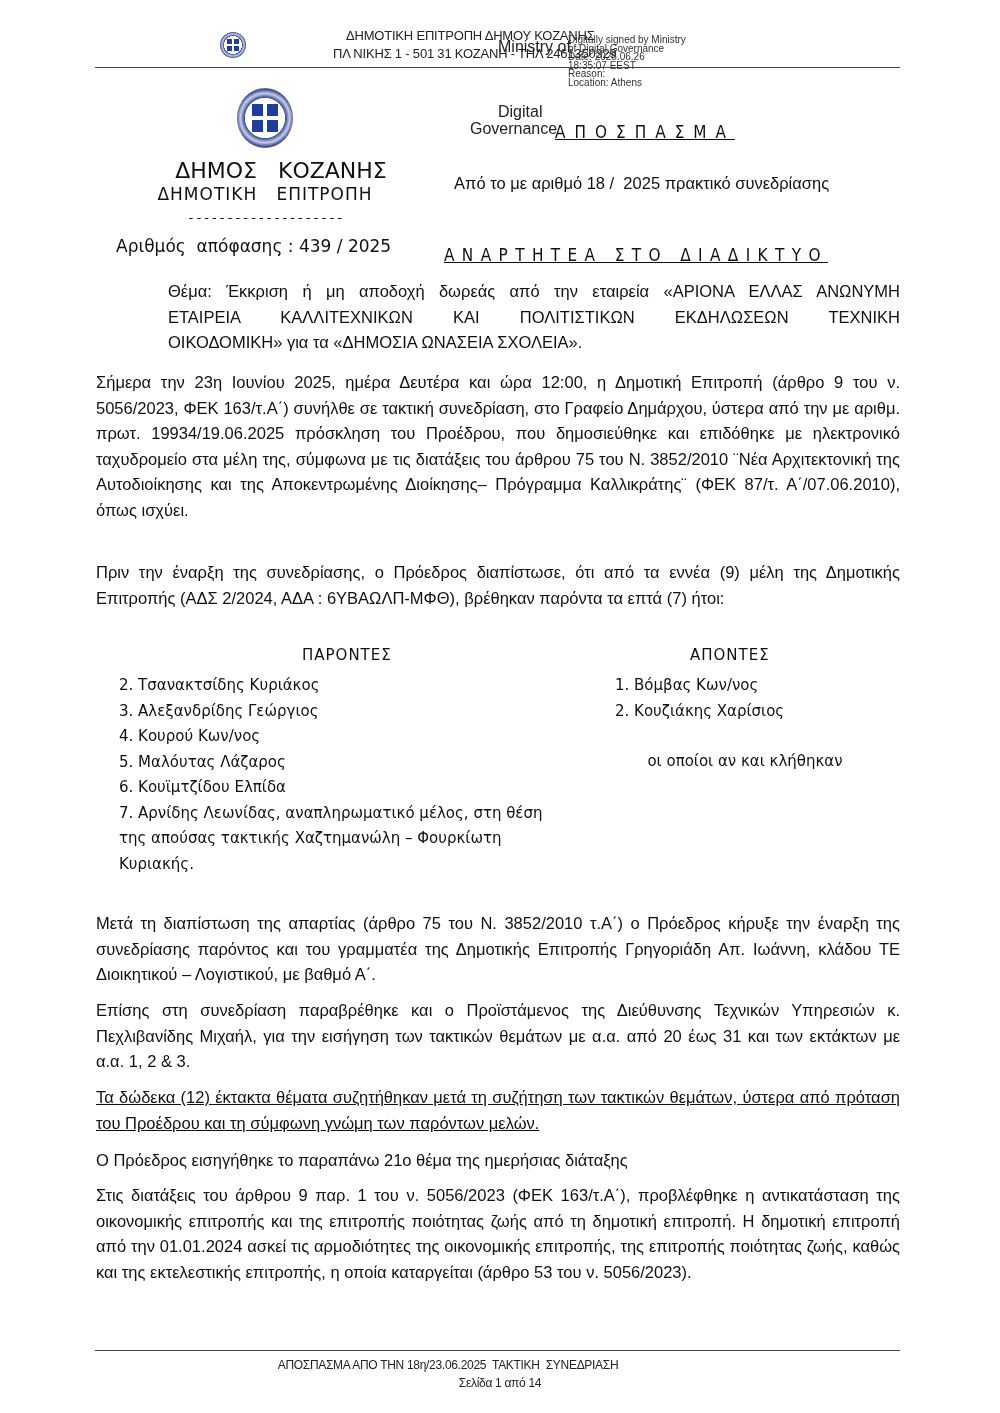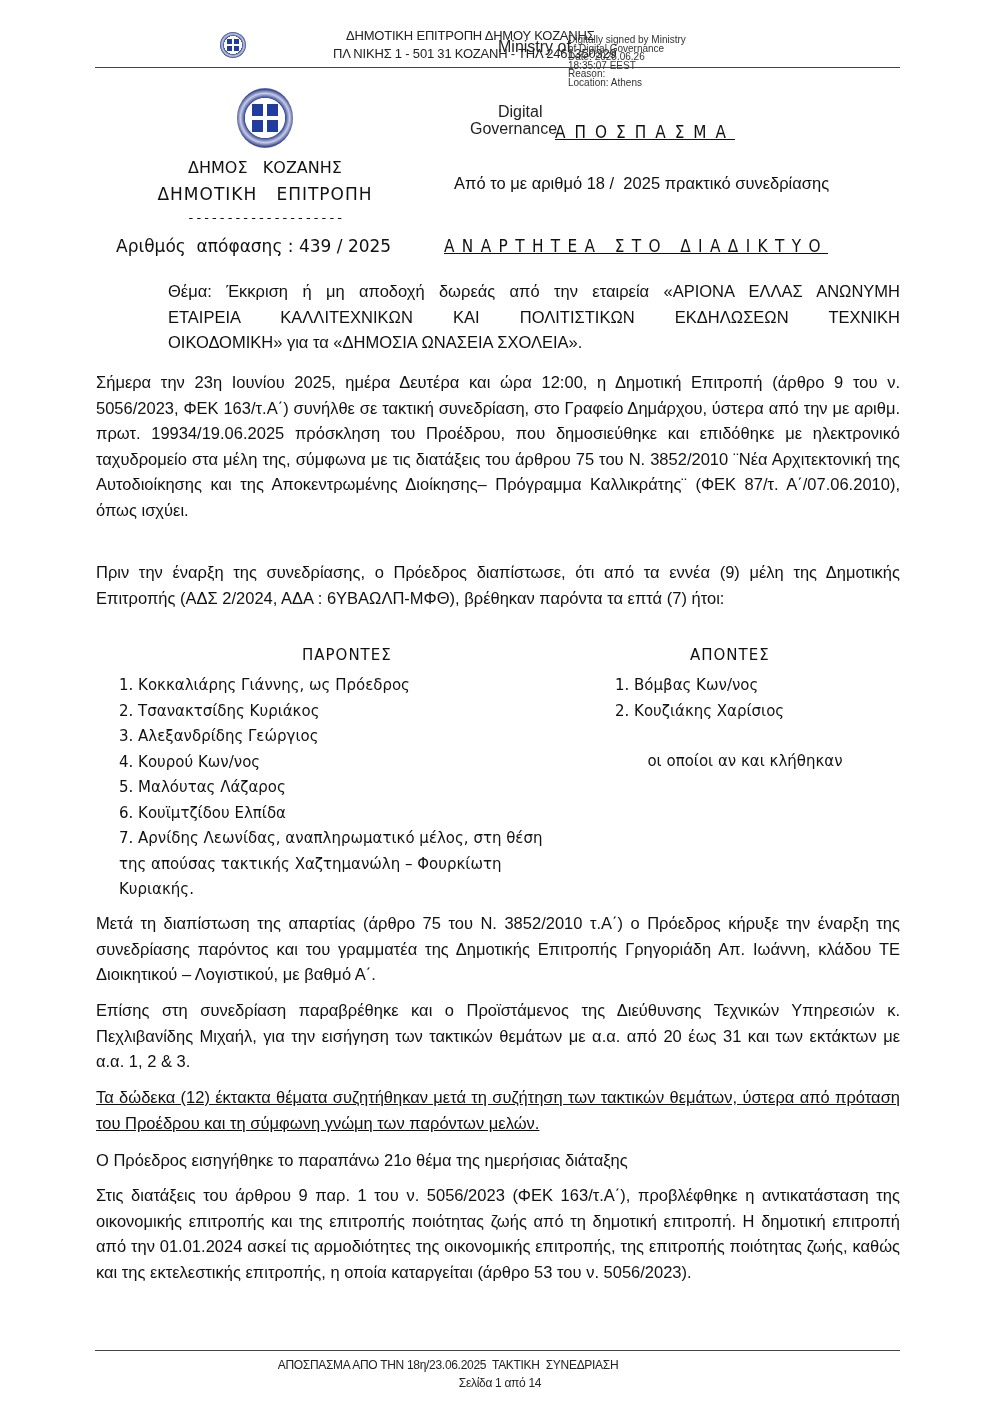--- a/index.html
+++ b/index.html
@@ -67,44 +67,43 @@
   <div>Reason:</div>
   <div>Location: Athens</div>
 </div>
 
 <div class="abs seal" style="left:237px;top:88px;width:56px;height:60px;">
   <div class="cross-box" style="left:15px;top:16px;width:26px;height:28px;"></div>
   <div class="cross-h" style="left:15px;top:28px;width:26px;height:4px;"></div>
   <div class="cross-v" style="left:26px;top:16px;width:4px;height:28px;"></div>
 </div>
 
-<div class="abs center-txt" style="left:150px;width:230px;top:158px;font-size:16px;white-space:pre;">ΔΗΜΟΣ   ΚΟΖΑΝΗΣ</div>
+<div class="abs center-txt" style="left:166px;width:230px;top:158px;font-size:22px;white-space:pre;">ΔΗΜΟΣ   ΚΟΖΑΝΗΣ</div>
 <div class="abs center-txt" style="left:150px;width:230px;top:184px;font-size:17px;white-space:pre;letter-spacing:1px;">ΔΗΜΟΤΙΚΗ   ΕΠΙΤΡΟΠΗ</div>
 <div class="abs center-txt" style="left:150px;width:230px;top:210px;font-size:13px;letter-spacing:-0.5px;">- - - - - - - - - - - - - - - - - - - -</div>
 <div class="abs" style="left:116px;top:236px;font-size:17px;white-space:pre;">Αριθμός  απόφασης : 439 / 2025</div>
 
 <div class="abs title-spaced" style="left:555px;top:122px;">ΑΠΟΣΠΑΣΜΑ</div>
 <div class="abs" style="left:454px;top:174px;font-family:'Liberation Sans',sans-serif;font-size:16.5px;white-space:pre;">Από το με αριθμό 18 /  2025 πρακτικό συνεδρίασης</div>
-<div class="abs title-spaced" style="left:444px;top:236px;letter-spacing:7.4px;">ΑΝΑΡΤΗΤΕΑ ΣΤΟ ΔΙΑΔΙΚΤΥΟ</div>
+<div class="abs title-spaced" style="left:444px;top:245px;letter-spacing:7.4px;">ΑΝΑΡΤΗΤΕΑ ΣΤΟ ΔΙΑΔΙΚΤΥΟ</div>
 
 <div class="abs" style="left:168px;top:279px;width:732px;font-size:16.5px;line-height:25.5px;font-family:'Liberation Sans',sans-serif;">
   <div style="text-align:justify;text-align-last:justify;">Θέμα:  Έκκριση ή μη αποδοχή δωρεάς από την εταιρεία «ΑΡΙΟΝΑ ΕΛΛΑΣ ΑΝΩΝΥΜΗ</div>
   <div style="text-align:justify;text-align-last:justify;word-spacing:6px;">ΕΤΑΙΡΕΙΑ ΚΑΛΛΙΤΕΧΝΙΚΩΝ ΚΑΙ ΠΟΛΙΤΙΣΤΙΚΩΝ ΕΚΔΗΛΩΣΕΩΝ ΤΕΧΝΙΚΗ</div>
   <div>ΟΙΚΟΔΟΜΙΚΗ» για τα «ΔΗΜΟΣΙΑ ΩΝΑΣΕΙΑ ΣΧΟΛΕΙΑ».</div>
 </div>
 
 <div class="para body-txt" style="top:370px;"> Σήμερα την 23η Ιουνίου 2025, ημέρα Δευτέρα και ώρα 12:00, η Δημοτική Επιτροπή (άρθρο 9 του ν. 5056/2023, ΦΕΚ 163/τ.Α΄) συνήλθε σε τακτική συνεδρίαση, στο Γραφείο Δημάρχου, ύστερα από την με αριθμ. πρωτ. 19934/19.06.2025 πρόσκληση του Προέδρου, που δημοσιεύθηκε και επιδόθηκε με ηλεκτρονικό ταχυδρομείο στα μέλη της, σύμφωνα με τις διατάξεις του άρθρου 75 του Ν. 3852/2010 ¨Νέα Αρχιτεκτονική της Αυτοδιοίκησης και της Αποκεντρωμένης Διοίκησης– Πρόγραμμα Καλλικράτης¨ (ΦΕΚ 87/τ. Α΄/07.06.2010), όπως ισχύει.</div>
 
 <div class="para body-txt" style="top:560px;">Πριν την έναρξη της συνεδρίασης, ο Πρόεδρος διαπίστωσε, ότι από τα εννέα (9) μέλη της Δημοτικής Επιτροπής (ΑΔΣ 2/2024, ΑΔΑ : 6ΥΒΑΩΛΠ-ΜΦΘ), βρέθηκαν παρόντα τα επτά (7) ήτοι:</div>
 
 <div class="abs list" style="left:302px;top:643px;letter-spacing:1px;">ΠΑΡΟΝΤΕΣ</div>
 <div class="abs list" style="left:690px;top:643px;letter-spacing:1px;">ΑΠΟΝΤΕΣ</div>
 
 <div class="abs list" style="left:119px;top:673px;width:480px;">
-  <div>1. Κοκκαλιάρης Γιάννης, ως Πρόεδρος</div>
   <div>2. Τσανακτσίδης Κυριάκος</div>
   <div>3. Αλεξανδρίδης Γεώργιος</div>
   <div>4. Κουρού Κων/νος</div>
   <div>5. Μαλόυτας Λάζαρος</div>
   <div>6. Κουϊμτζίδου Ελπίδα</div>
   <div>7. Αρνίδης Λεωνίδας, αναπληρωματικό μέλος, στη θέση</div>
   <div>της απούσας τακτικής Χαζτημανώλη – Φουρκίωτη</div>
   <div>Κυριακής.</div>
 </div>
 

